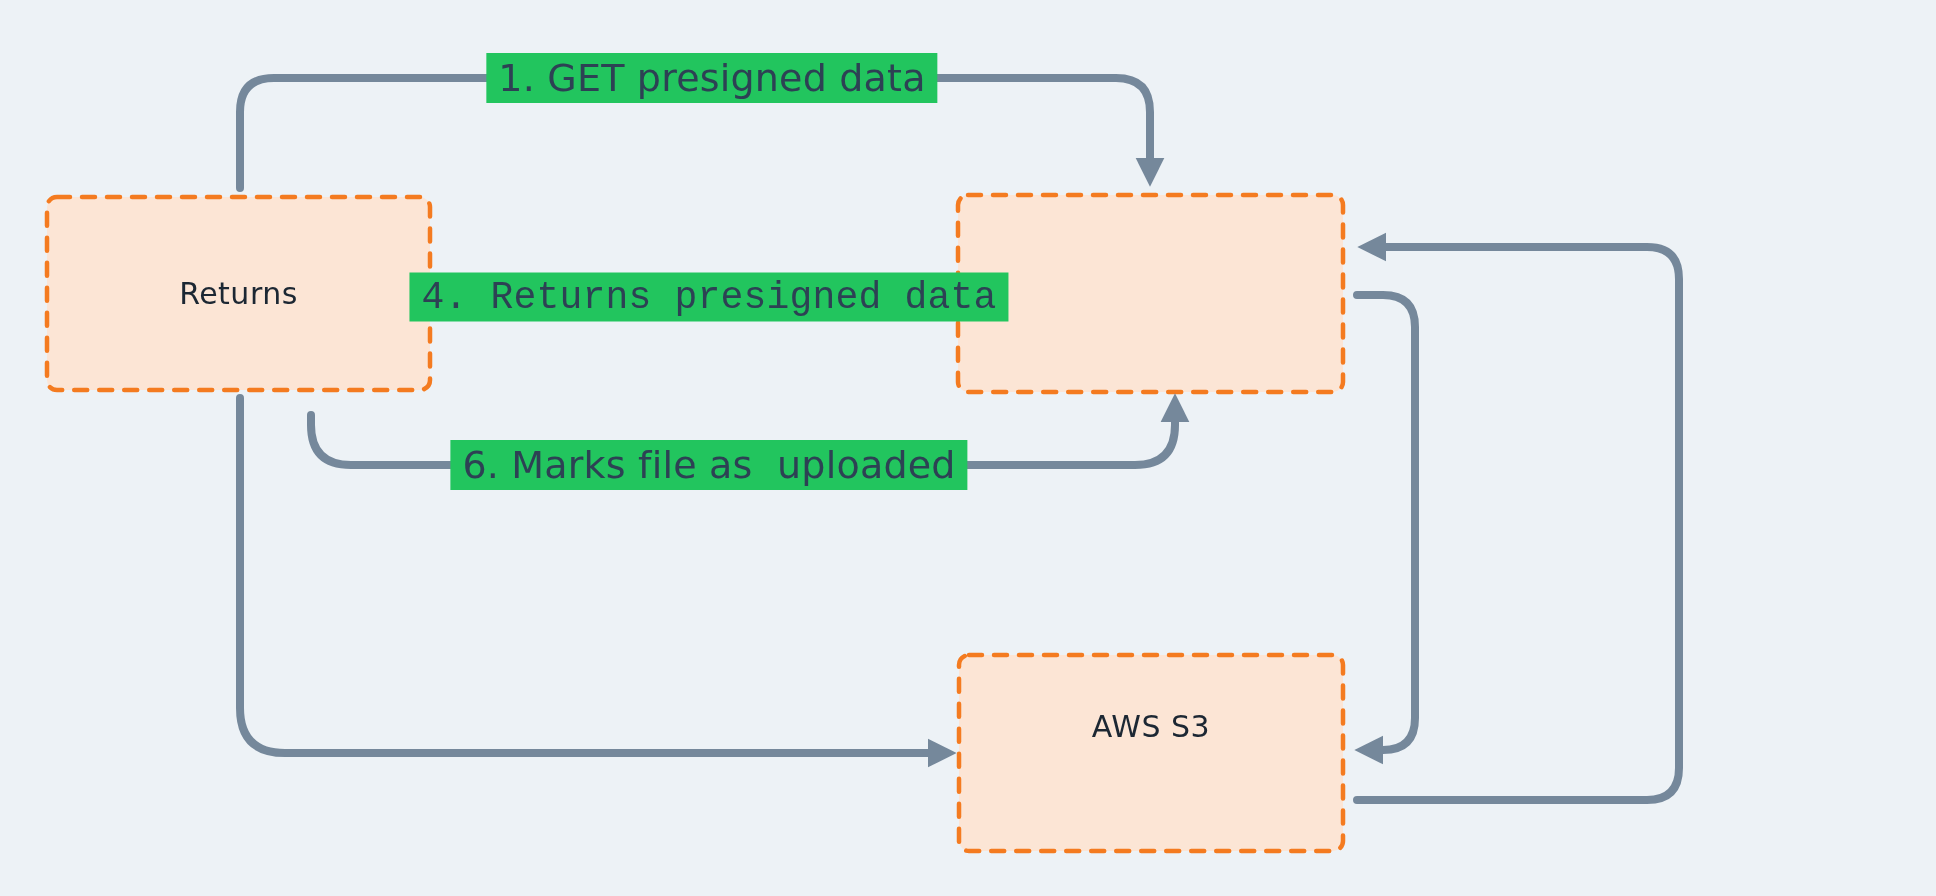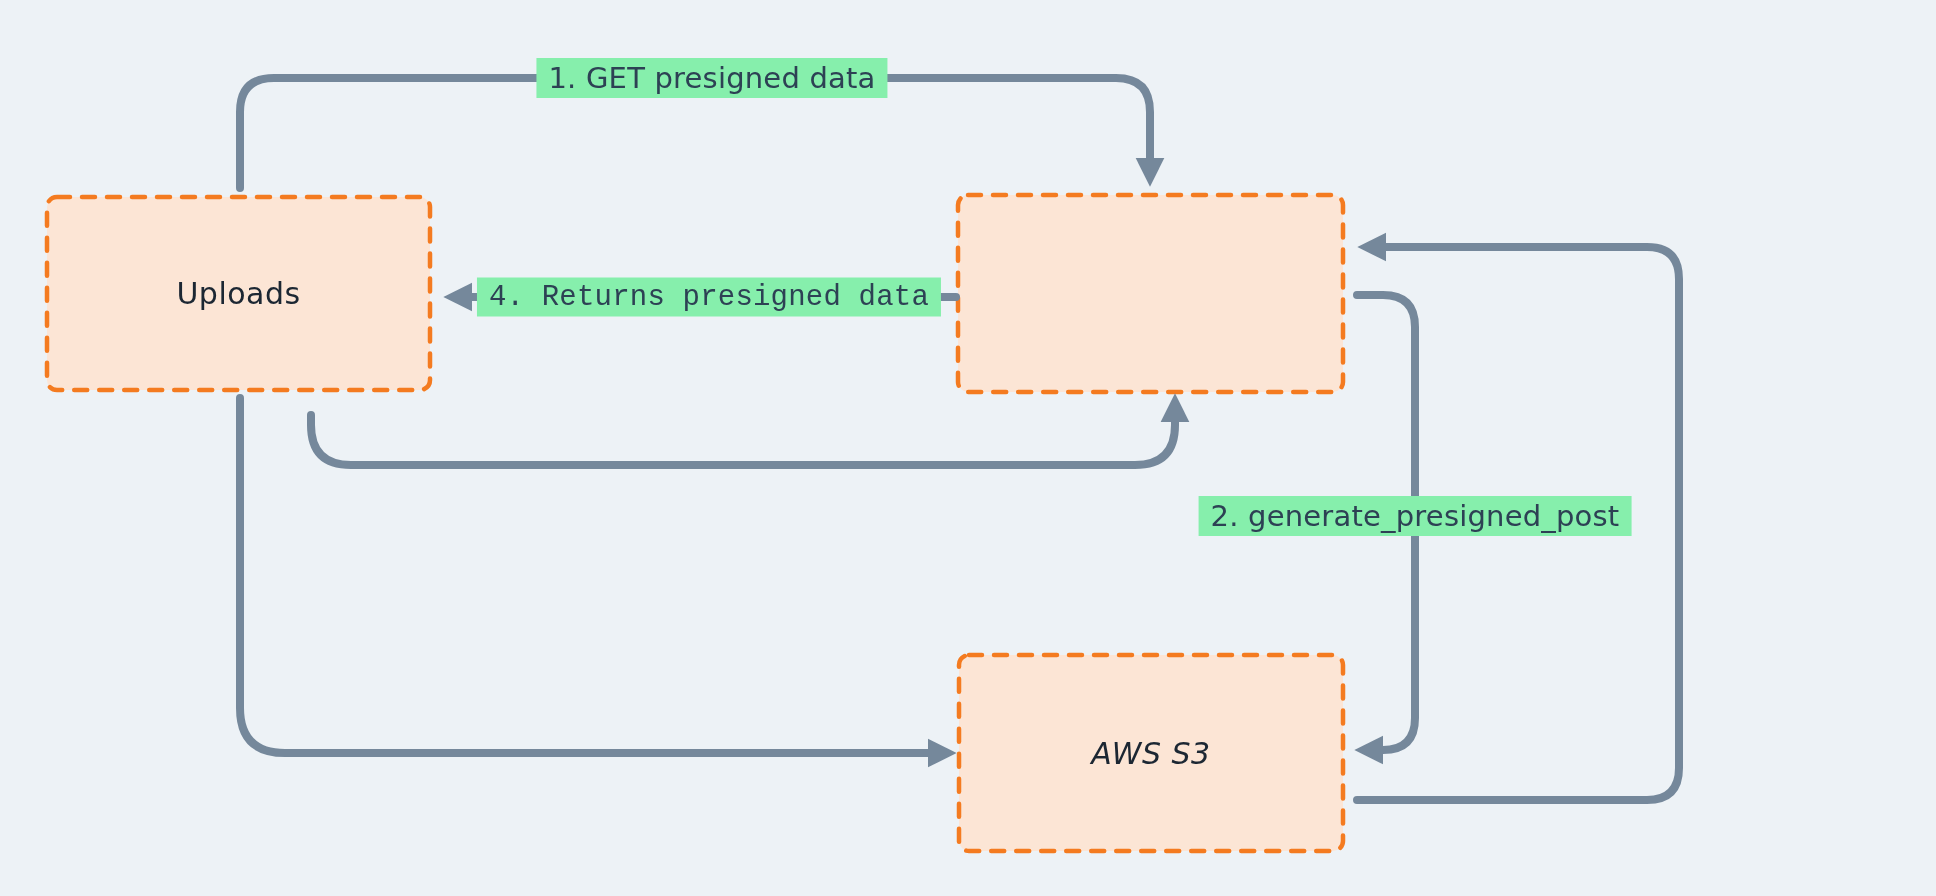--- a/index.html
+++ b/index.html
@@ -29,30 +29,30 @@
     align-items: center;
     justify-content: center;
     color: #1c2733;
     font-size: 30px;
     letter-spacing: 0.5px;
     pointer-events: none;
   }
   .edge-label {
     position: absolute;
     transform: translate(-50%, -50%);
-    background: #86efac;
+    background: #22c55e;
     color: #2d4154;
-    font-size: 29px;
+    font-size: 38px;
     padding: 3px 12px;
     white-space: pre;
     letter-spacing: 0.2px;
   }
   #node-frontend-label { left: 47px;  top: 197px; width: 383px; height: 193px; }
   #node-django-label   { left: 958px; top: 195px; width: 385px; height: 197px; }
-  #node-awss3-label    { left: 959px; top: 655px; width: 384px; height: 196px; font-style: italic; }
+  #node-awss3-label    { left: 959px; top: 628px; width: 384px; height: 196px; }
 
   #edge-label-1 { left: 712px;  top: 78px;  }
   #edge-label-2 { left: 1415px; top: 516px; }
   #edge-label-3 { left: 1681px; top: 350px; }
   #edge-label-4 { left: 709px;  top: 297px; font-family: Liberation Mono, monospace; }
   #edge-label-5 { left: 617px;  top: 753px; }
   #edge-label-6 { left: 709px;  top: 465px; }
 </style>
 </head>
 <body>
@@ -73,20 +73,20 @@
     <g fill="none" stroke="#75889b" stroke-width="8" stroke-linecap="round" stroke-linejoin="round">
       <path d="M 240 188 L 240 112 Q 240 78 274 78 L 1116 78 Q 1150 78 1150 112 L 1150 160" marker-end="url(#arrowhead)"></path>
       <path d="M 1357 295 L 1383 295 Q 1415 295 1415 327 L 1415 718 Q 1415 750 1383 750 L 1381 750" marker-end="url(#arrowhead)"></path>
       <path d="M 1357 800 L 1647 800 Q 1679 800 1679 768 L 1679 279 Q 1679 247 1647 247 L 1384 247" marker-end="url(#arrowhead)"></path>
       <path d="M 956 297 L 470 297" marker-end="url(#arrowhead)"></path>
       <path d="M 240 398 L 240 708 Q 240 753 285 753 L 930 753" marker-end="url(#arrowhead)"></path>
       <path d="M 311 415 L 311 425 Q 311 465 351 465 L 1135 465 Q 1175 465 1175 425 L 1175 420" marker-end="url(#arrowhead)"></path>
     </g>
   </svg>
 
-  <div class="node-label" id="node-frontend-label">Uploads</div>
+  <div class="node-label" id="node-frontend-label">Returns</div>
   <div class="node-label" id="node-awss3-label">AWS S3</div>
 
   <span class="edge-label" id="edge-label-1">1. GET presigned data</span>
-  <span class="edge-label" id="edge-label-2">2. generate_presigned_post</span>
   <span class="edge-label" id="edge-label-4">4. Returns presigned data</span>
+  <span class="edge-label" id="edge-label-6">6. Marks file as  uploaded</span>
 
 </div>
 
 </body></html>

